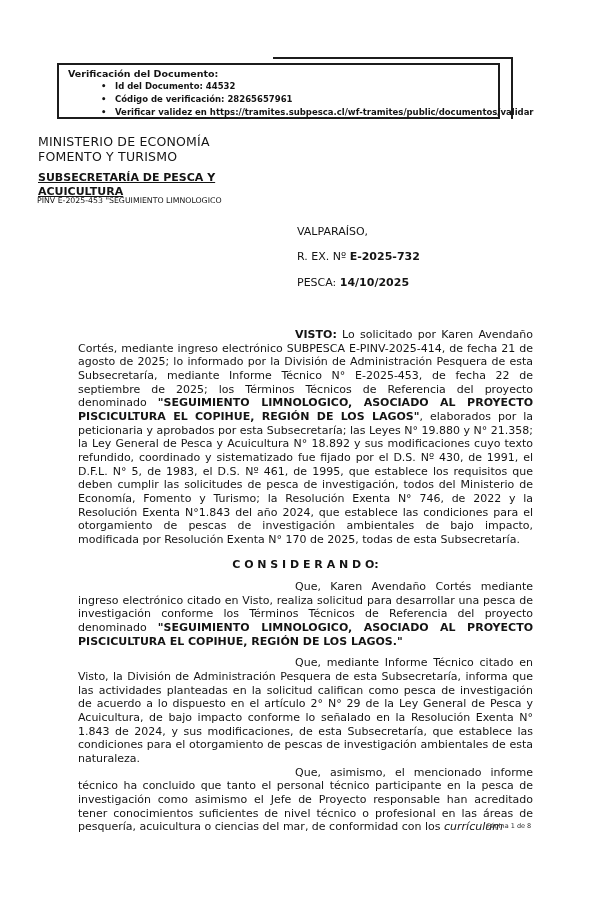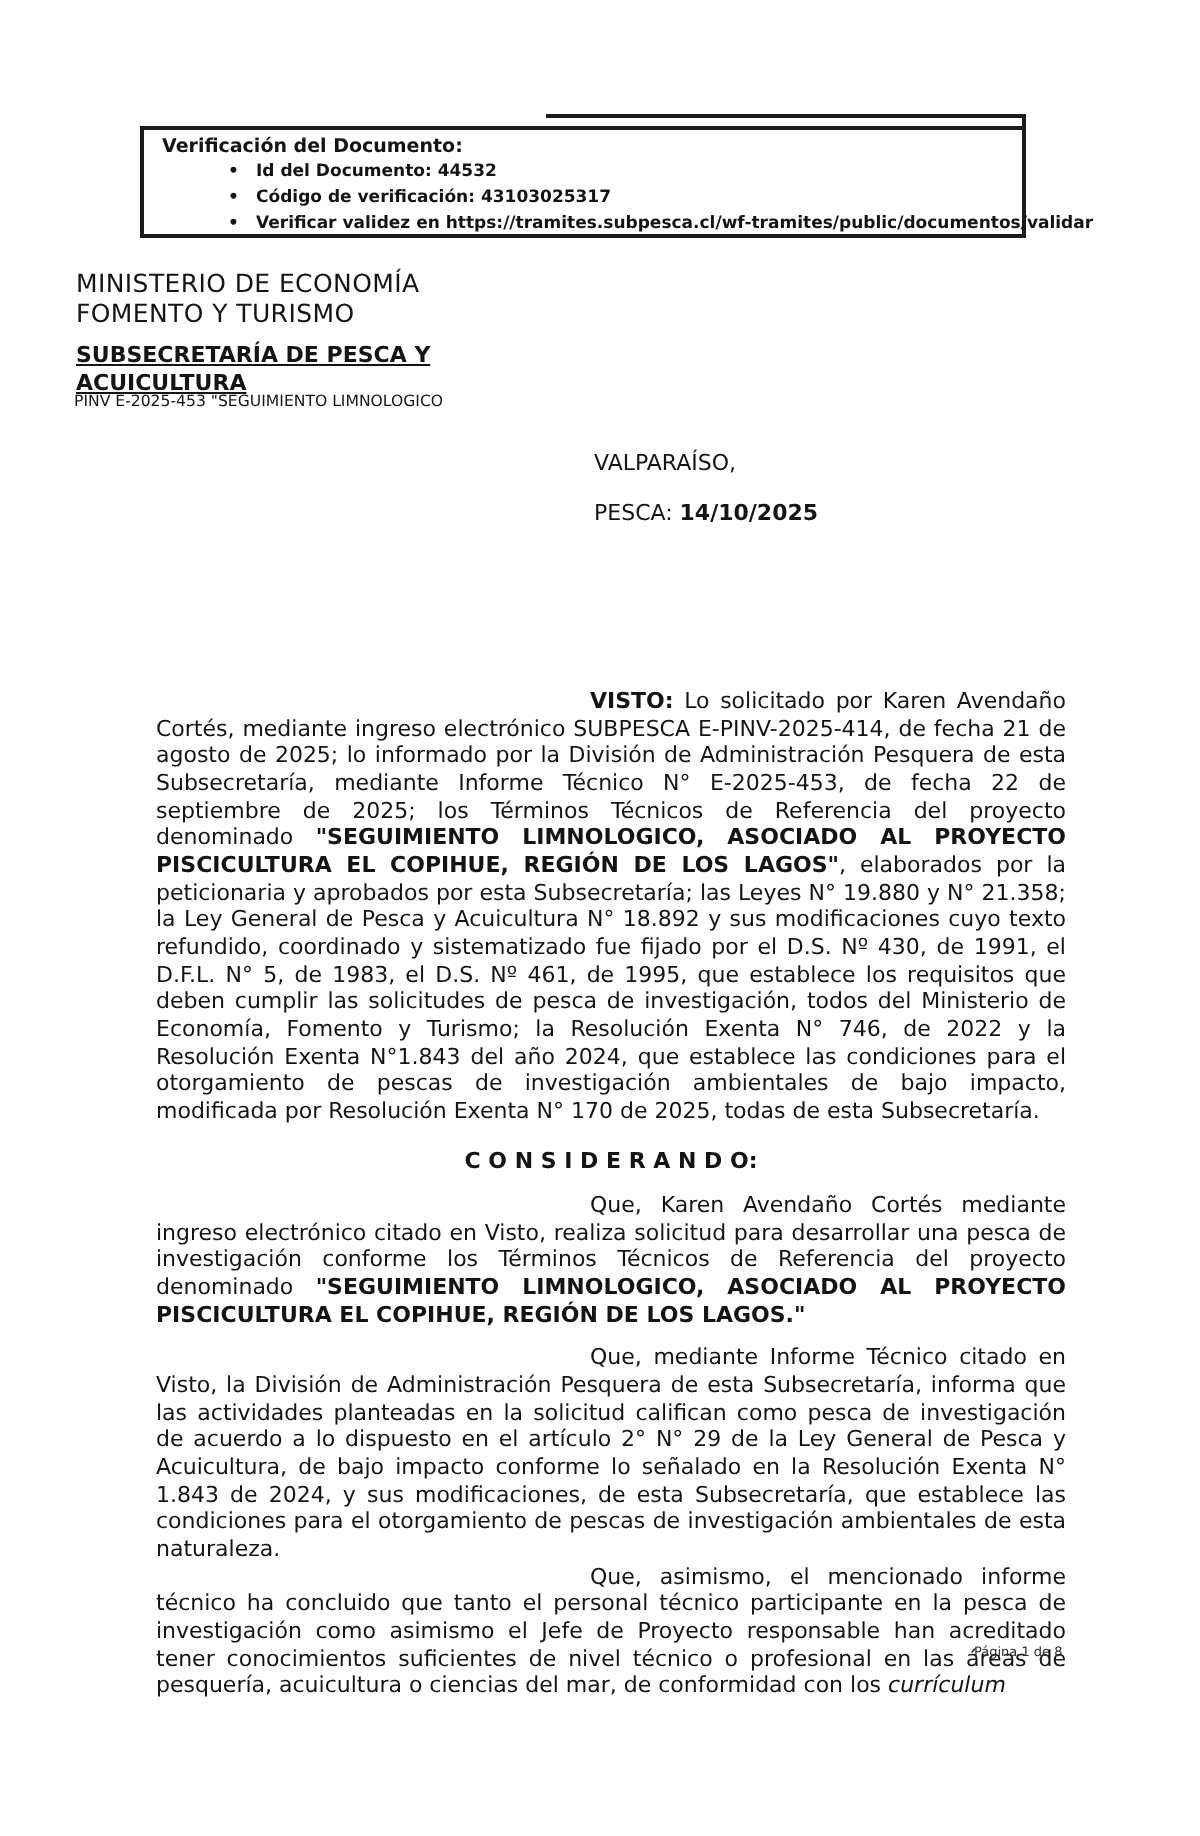--- a/index.html
+++ b/index.html
@@ -6,41 +6,41 @@
   .page{
     position:relative;width:600px;height:918px;background:#ffffff;
     font-family:"DejaVu Sans",sans-serif;color:#141414;overflow:hidden;
   }
   
   .ver-box-artifact{
     position:absolute;left:273px;top:57px;width:240px;height:62px;
     border-top:2px solid #1c1c1c;border-right:2px solid #1c1c1c;box-sizing:border-box;
   }
   .ver-box{
-    position:absolute;left:70px;top:63px;width:443px;height:56px;
+    position:absolute;left:57px;top:63px;width:443px;height:56px;
     border:2px solid #1c1c1c;box-sizing:border-box;
     padding:2px 0 0 9px;font-size:8.5px;line-height:13px;font-weight:bold;
   }
   .ver-title{font-size:9.5px;}
   .ver-item{padding-left:33px;white-space:nowrap;}
   .ver-item .bullet{display:inline-block;width:14px;}
   
   .header-left{position:absolute;left:38px;top:134px;width:210px;text-align:left;}
   .ministry{font-size:12.5px;line-height:15px;letter-spacing:0.2px;}
   .subsecretary{margin-top:7px;font-size:11px;line-height:13.5px;font-weight:bold;text-decoration:underline;}
   .file-ref{position:absolute;left:37px;top:196px;font-size:7.8px;white-space:nowrap;}
   
   .title-block{position:absolute;left:297px;top:209px;width:238px;font-size:11px;line-height:13.4px;}
   .subject{text-align:justify;margin:0 0 14px 0;}
   .city{margin:16px 0 12px 0;}
   .res-line{margin:0 0 12px 0;}
   .b{font-weight:bold;}
   .i{font-style:italic;}
   
-  .doc-body{position:absolute;left:78px;top:344px;width:455px;font-size:11px;line-height:13.65px;text-align:justify;}
+  .doc-body{position:absolute;left:78px;top:328px;width:455px;font-size:11px;line-height:13.65px;text-align:justify;}
   .doc-body p{margin:0;}
   .para-indent{text-indent:217px;}
   .visto{margin-bottom:11px !important;}
   .considerando{text-align:center;font-weight:bold;text-indent:0;margin-bottom:9px !important;}
   .p1{margin-bottom:8px !important;}
   
   .page-footer{position:absolute;left:487px;top:822px;font-size:6.5px;color:#2a2a2a;}
 </style>
 </head>
 <body>
@@ -48,21 +48,21 @@
 <div class="page">
 
   <div class="ver-box-artifact"></div>
 
   <div class="ver-box">
     <div class="ver-title">Verificación del Documento:</div>
     <div class="ver-item">
       <span class="bullet">•</span><span>Id del Documento: 44532</span>
     </div>
     <div class="ver-item">
-      <span class="bullet">•</span><span>Código de verificación: 43103025317</span>
+      <span class="bullet">•</span><span>Código de verificación: 28265657961</span>
     </div>
     <div class="ver-item">
       <span class="bullet">•</span><span>Verificar validez en https://tramites.subpesca.cl/wf-tramites/public/documentos/validar</span>
     </div>
   </div>
 
   <div class="header-left">
     <div class="ministry">
       <div>MINISTERIO DE ECONOMÍA</div>
       <div>FOMENTO Y TURISMO</div>
@@ -70,20 +70,21 @@
     <div class="subsecretary">
       <div>SUBSECRETARÍA DE PESCA Y</div>
       <div>ACUICULTURA</div>
     </div>
   </div>
 
   <div class="file-ref">PINV E-2025-453 "SEGUIMIENTO LIMNOLOGICO</div>
 
   <div class="title-block">
     <p class="city">VALPARAÍSO,</p>
+    <p class="res-line"><span>R. EX. Nº </span><span class="b">E-2025-732</span></p>
     <p class="date-line"><span>PESCA: </span><span class="b">14/10/2025</span></p>
   </div>
 
   <div class="doc-body">
     <p class="para-indent visto"><span class="b">VISTO:</span><span> Lo solicitado por Karen Avendaño Cortés, mediante ingreso electrónico SUBPESCA E-PINV-2025-414, de fecha 21 de agosto de 2025; lo informado por la División de Administración Pesquera de esta Subsecretaría, mediante Informe Técnico N° E-2025-453, de fecha 22 de septiembre de 2025; los Términos Técnicos de Referencia del proyecto denominado </span><span class="b">"SEGUIMIENTO LIMNOLOGICO, ASOCIADO AL PROYECTO PISCICULTURA EL COPIHUE, REGIÓN DE LOS LAGOS"</span><span>, elaborados por la peticionaria y aprobados por esta Subsecretaría; las Leyes N° 19.880 y N° 21.358; la Ley General de Pesca y Acuicultura N° 18.892 y sus modificaciones cuyo texto refundido, coordinado y sistematizado fue fijado por el D.S. Nº 430, de 1991, el D.F.L. N° 5, de 1983, el D.S. Nº 461, de 1995, que establece los requisitos que deben cumplir las solicitudes de pesca de investigación, todos del Ministerio de Economía, Fomento y Turismo; la Resolución Exenta N° 746, de 2022 y la Resolución Exenta N°1.843 del año 2024, que establece las condiciones para el otorgamiento de pescas de investigación ambientales de bajo impacto, modificada por Resolución Exenta N° 170 de 2025, todas de esta Subsecretaría.</span></p>
 
     <p class="considerando">C O N S I D E R A N D O:</p>
 
     <p class="para-indent p1"><span>Que, Karen Avendaño Cortés mediante ingreso electrónico citado en Visto, realiza solicitud para desarrollar una pesca de investigación conforme los Términos Técnicos de Referencia del proyecto denominado </span><span class="b">"SEGUIMIENTO LIMNOLOGICO, ASOCIADO AL PROYECTO PISCICULTURA EL COPIHUE, REGIÓN DE LOS LAGOS."</span></p>
 

